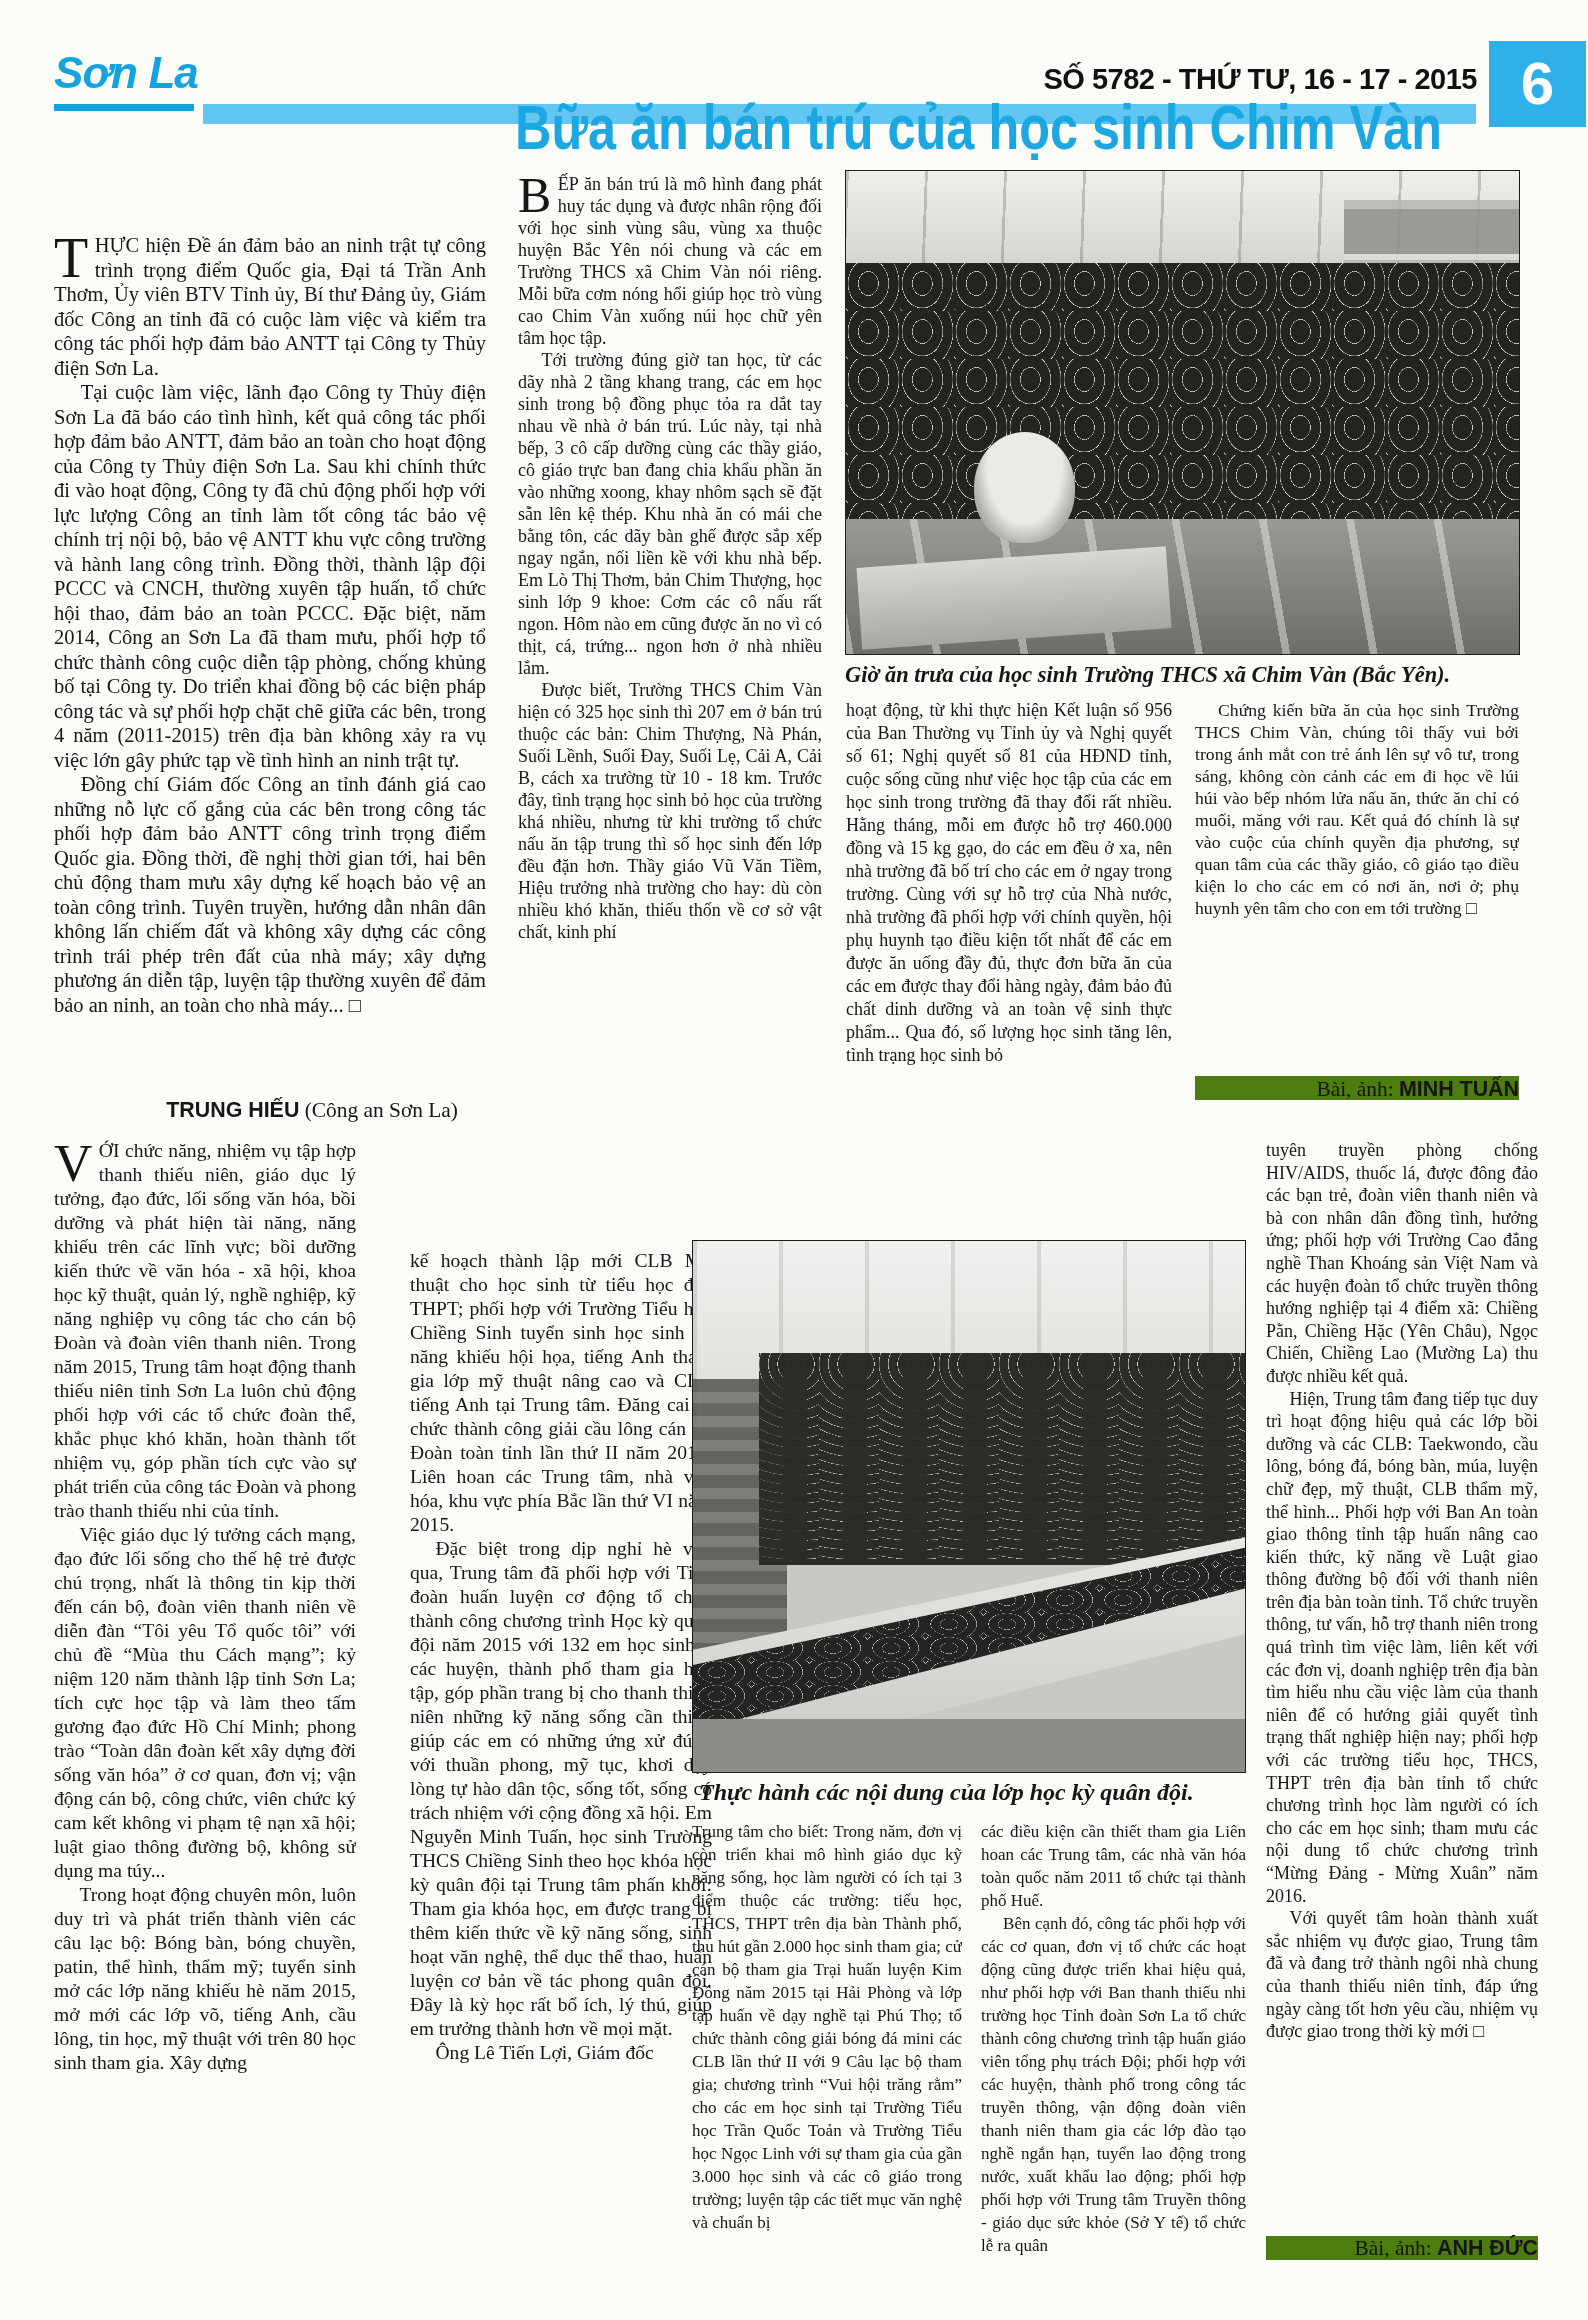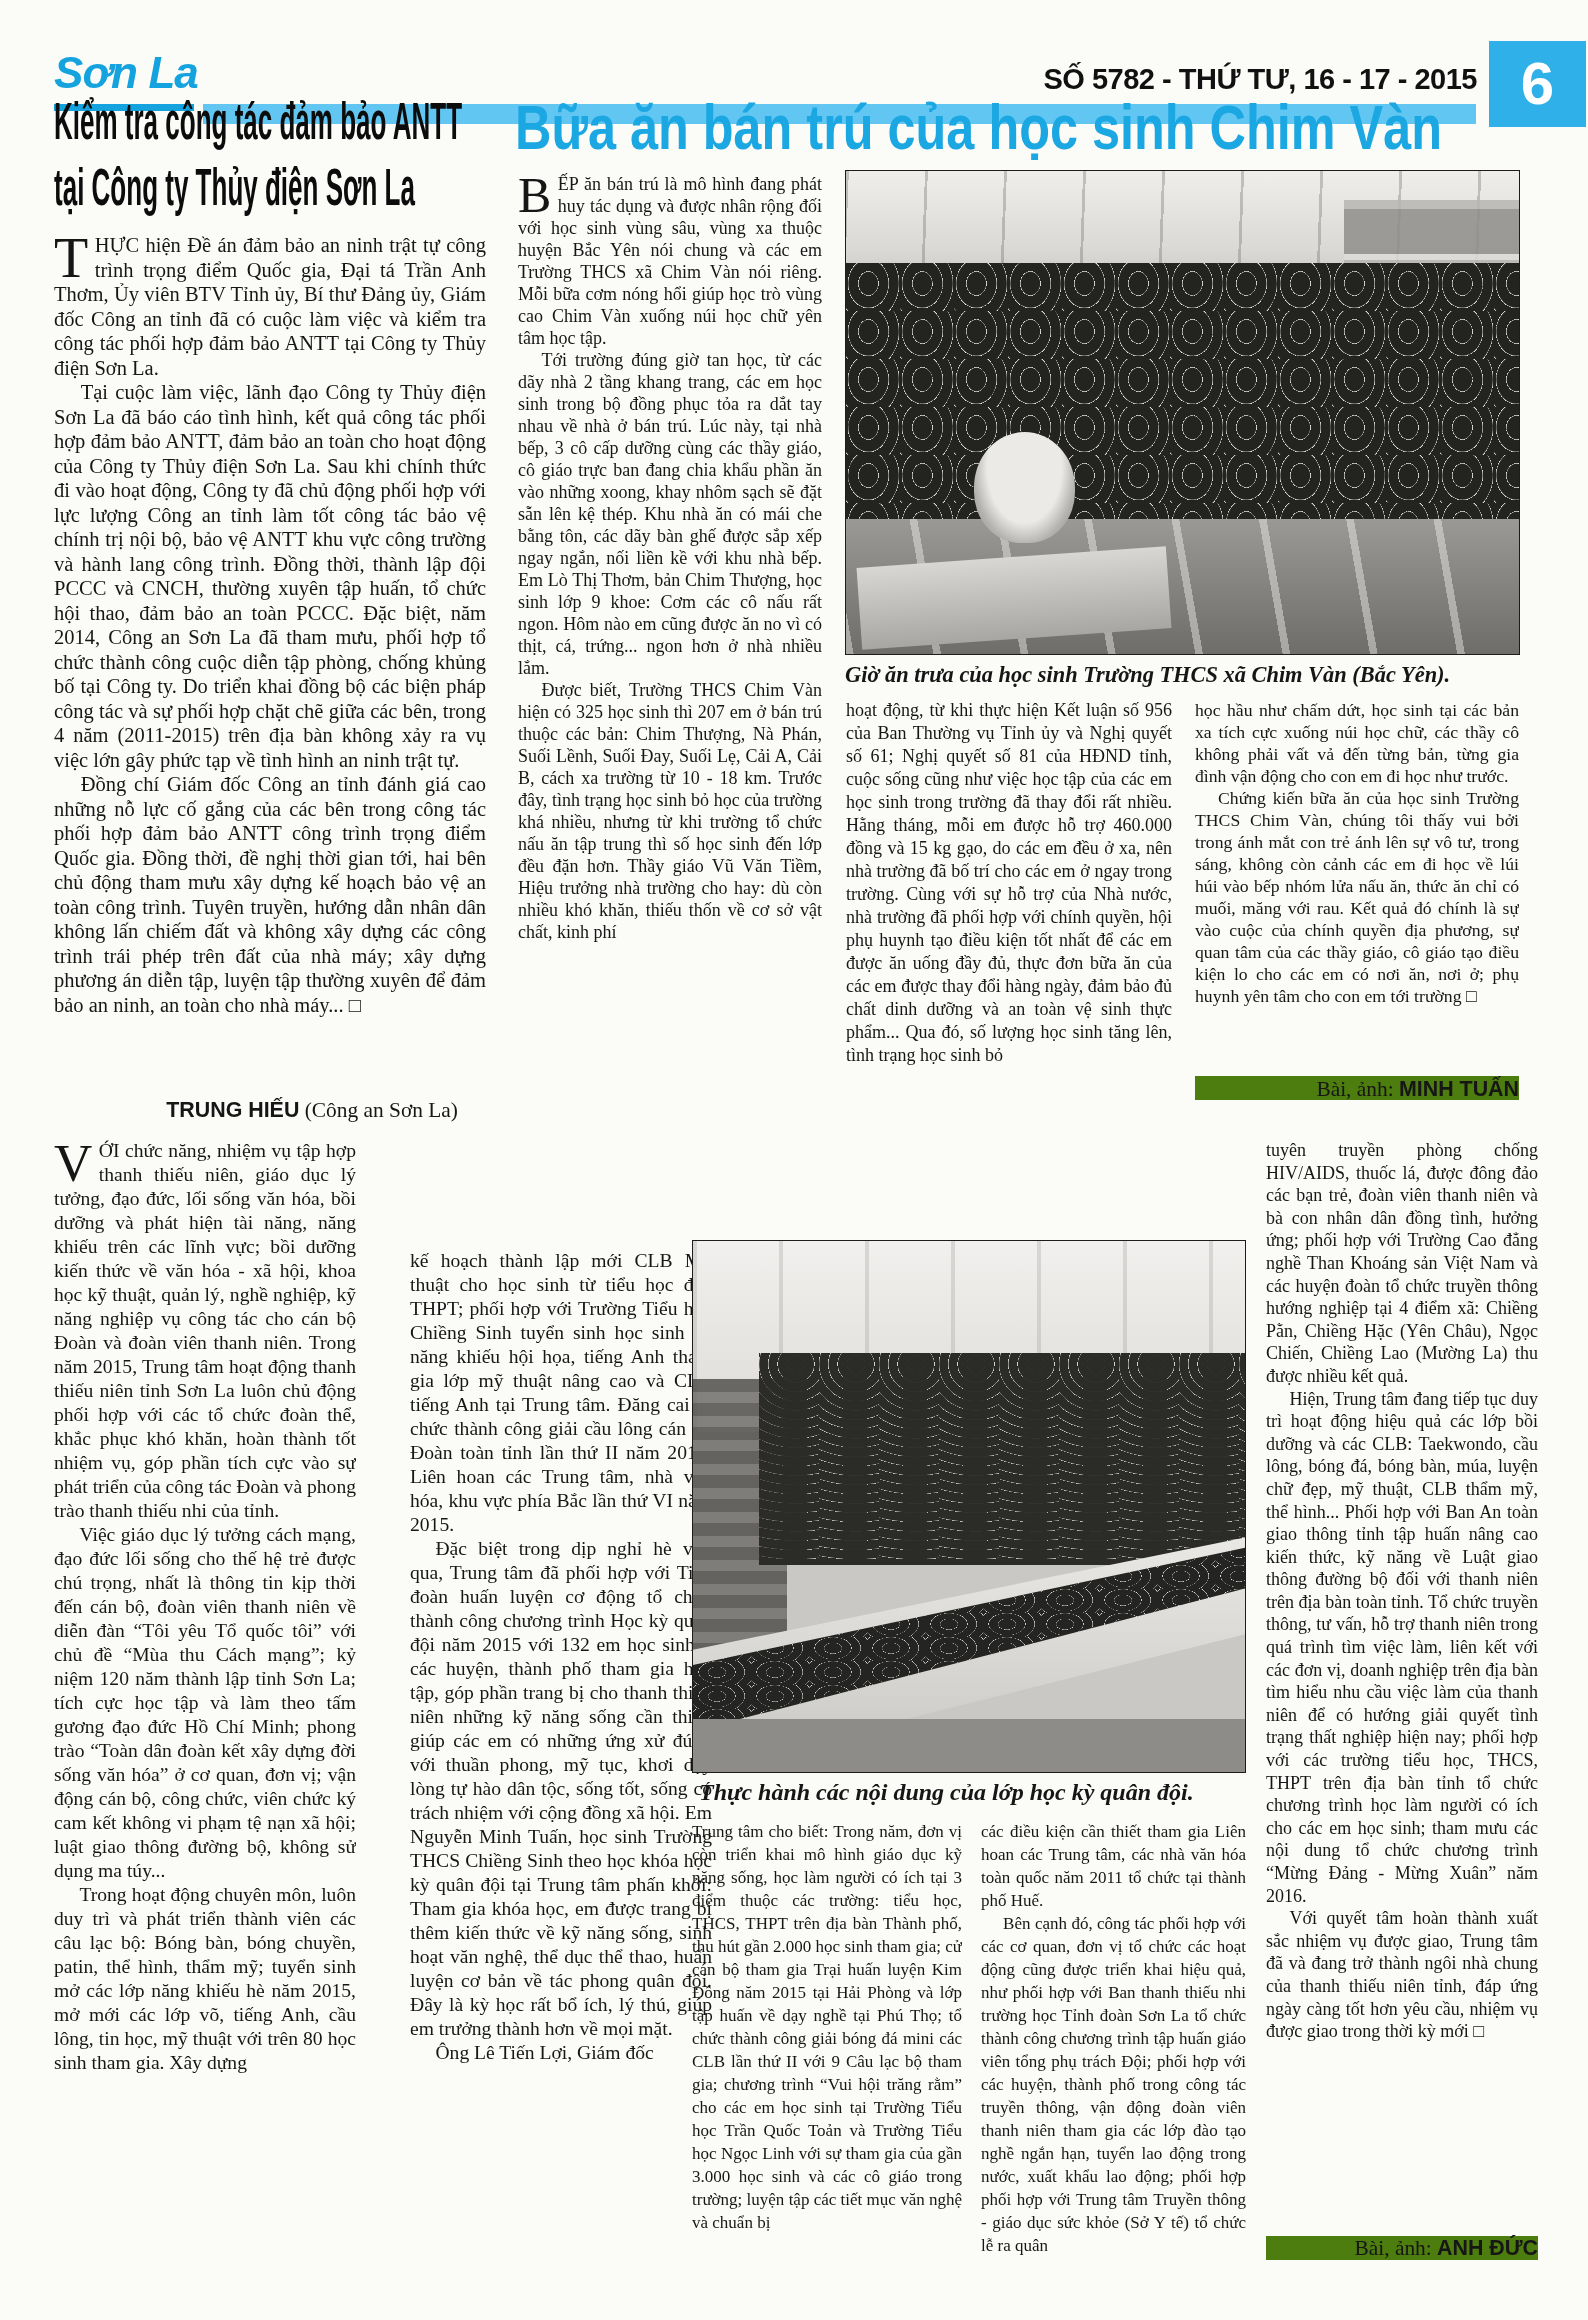--- a/index.html
+++ b/index.html
@@ -113,24 +113,20 @@
 <body>
 
 <div class="page">
 
   <div class="brand">Sơn La</div>
   <div class="brand-rule"></div>
   <div class="mast-bar"></div>
   <div class="issue">SỐ 5782 - THỨ TƯ, 16 - 17 - 2015</div>
   <div class="pagebox">6</div>
 
-  <div class="hl hl1">
-    <span class="squeeze"><span>Kiểm tra công tác đảm bảo ANTT</span><br>
-    <span>tại Công ty Thủy điện Sơn La</span></span>
-  </div>
   <div class="col a1body">
     <p><span class="dc dc-a1">T</span><span>HỰC hiện Đề án đảm bảo an ninh trật tự công trình trọng điểm Quốc gia, Đại tá Trần Anh Thơm, Ủy viên BTV Tỉnh ủy, Bí thư Đảng ủy, Giám đốc Công an tỉnh đã có cuộc làm việc và kiểm tra công tác phối hợp đảm bảo ANTT tại Công ty Thủy điện Sơn La.</span></p>
     <p class="ind">Tại cuộc làm việc, lãnh đạo Công ty Thủy điện Sơn La đã báo cáo tình hình, kết quả công tác phối hợp đảm bảo ANTT, đảm bảo an toàn cho hoạt động của Công ty Thủy điện Sơn La. Sau khi chính thức đi vào hoạt động, Công ty đã chủ động phối hợp với lực lượng Công an tỉnh làm tốt công tác bảo vệ chính trị nội bộ, bảo vệ ANTT khu vực công trường và hành lang công trình. Đồng thời, thành lập đội PCCC và CNCH, thường xuyên tập huấn, tổ chức hội thao, đảm bảo an toàn PCCC. Đặc biệt, năm 2014, Công an Sơn La đã tham mưu, phối hợp tổ chức thành công cuộc diễn tập phòng, chống khủng bố tại Công ty. Do triển khai đồng bộ các biện pháp công tác và sự phối hợp chặt chẽ giữa các bên, trong 4 năm (2011-2015) trên địa bàn không xảy ra vụ việc lớn gây phức tạp về tình hình an ninh trật tự.</p>
     <p class="ind">Đồng chí Giám đốc Công an tỉnh đánh giá cao những nỗ lực cố gắng của các bên trong công tác phối hợp đảm bảo ANTT công trình trọng điểm Quốc gia. Đồng thời, đề nghị thời gian tới, hai bên chủ động tham mưu xây dựng kế hoạch bảo vệ an toàn công trình. Tuyên truyền, hướng dẫn nhân dân không lấn chiếm đất và không xây dựng các công trình trái phép trên đất của nhà máy; xây dựng phương án diễn tập, luyện tập thường xuyên để đảm bảo an ninh, an toàn cho nhà máy... □</p>
   </div>
   <div class="a1byline byline">
     <span class="byl-name">TRUNG HIẾU</span><span> (Công an Sơn La)</span>
   </div>
 
   <div class="hl hl2">
@@ -150,21 +146,20 @@
     <div class="p1-table"></div>
     <div class="p1-pot"></div>
   </div>
   <div class="caption cap1">Giờ ăn trưa của học sinh Trường THCS xã Chim Vàn (Bắc Yên).</div>
 
   <div class="col a2c2">
     <p>hoạt động, từ khi thực hiện Kết luận số 956 của Ban Thường vụ Tỉnh ủy và Nghị quyết số 61; Nghị quyết số 81 của HĐND tỉnh, cuộc sống cũng như việc học tập của các em học sinh trong trường đã thay đổi rất nhiều. Hằng tháng, mỗi em được hỗ trợ 460.000 đồng và 15 kg gạo, do các em đều ở xa, nên nhà trường đã bố trí cho các em ở ngay trong trường. Cùng với sự hỗ trợ của Nhà nước, nhà trường đã phối hợp với chính quyền, hội phụ huynh tạo điều kiện tốt nhất để các em được ăn uống đầy đủ, thực đơn bữa ăn của các em được thay đổi hàng ngày, đảm bảo đủ chất dinh dưỡng và an toàn vệ sinh thực phẩm... Qua đó, số lượng học sinh tăng lên, tình trạng học sinh bỏ</p>
   </div>
   <div class="col a2c3">
     <div class="flexgrow">
-      <p>học hầu như chấm dứt, học sinh tại các bản xa tích cực xuống núi học chữ, các thầy cô không phải vất vả đến từng bản, từng gia đình vận động cho con em đi học như trước.</p>
       <p class="ind">Chứng kiến bữa ăn của học sinh Trường THCS Chim Vàn, chúng tôi thấy vui bởi trong ánh mắt con trẻ ánh lên sự vô tư, trong sáng, không còn cảnh các em đi học về lúi húi vào bếp nhóm lửa nấu ăn, thức ăn chỉ có muối, măng với rau. Kết quả đó chính là sự vào cuộc của chính quyền địa phương, sự quan tâm của các thầy giáo, cô giáo tạo điều kiện lo cho các em có nơi ăn, nơi ở; phụ huynh yên tâm cho con em tới trường □</p>
     </div>
     <div class="byl-row byline">
       <span>Bài, ảnh: </span><span class="byl-name">MINH TUẤN</span>
     </div>
   </div>
 
 
   <div class="col a3c1">
     <p><span class="dc dc-a3">V</span><span>ỚI chức năng, nhiệm vụ tập hợp thanh thiếu niên, giáo dục lý tưởng, đạo đức, lối sống văn hóa, bồi dưỡng và phát hiện tài năng, năng khiếu trên các lĩnh vực; bồi dưỡng kiến thức về văn hóa - xã hội, khoa học kỹ thuật, quản lý, nghề nghiệp, kỹ năng nghiệp vụ công tác cho cán bộ Đoàn và đoàn viên thanh niên. Trong năm 2015, Trung tâm hoạt động thanh thiếu niên tỉnh Sơn La luôn chủ động phối hợp với các tổ chức đoàn thể, khắc phục khó khăn, hoàn thành tốt nhiệm vụ, góp phần tích cực vào sự phát triển của công tác Đoàn và phong trào thanh thiếu nhi của tỉnh.</span></p>

